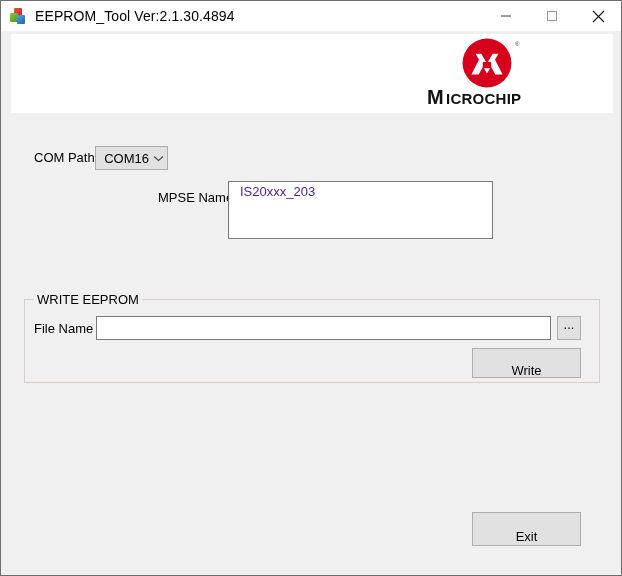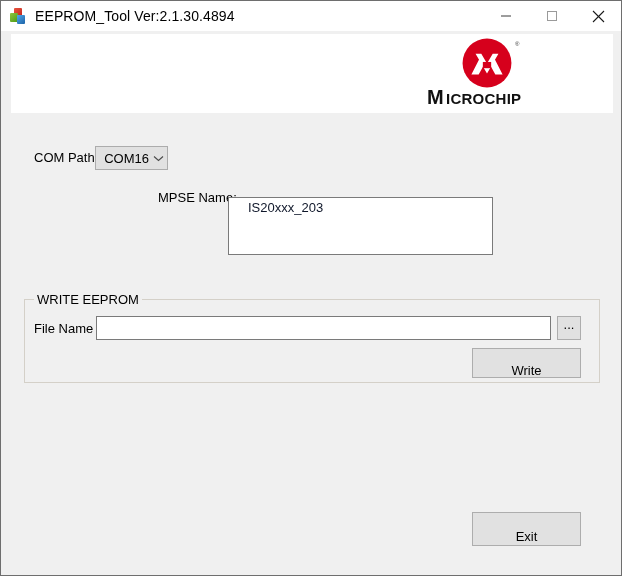--- a/index.html
+++ b/index.html
@@ -207,25 +207,24 @@
   #mpse-textbox {
     position: absolute;
     left: 227px;
     top: 180px;
     width: 265px;
     height: 58px;
     background: #ffffff;
     border: 1px solid #7a7a7a;
     box-sizing: border-box;
     font-size: 13px;
-    color: #0f172a;
-    padding: 2px 0 0 19px;
+    color: #4c1d95;
+    padding: 2px 0 0 11px;
     line-height: 15px;
     overflow: hidden;
-    margin-top: 16px;
   }
 
   #file-path-input {
     position: absolute;
     left: 95px;
     top: 315px;
     width: 455px;
     height: 24px;
     background: #ffffff;
     border: 1px solid #7a7a7a;

